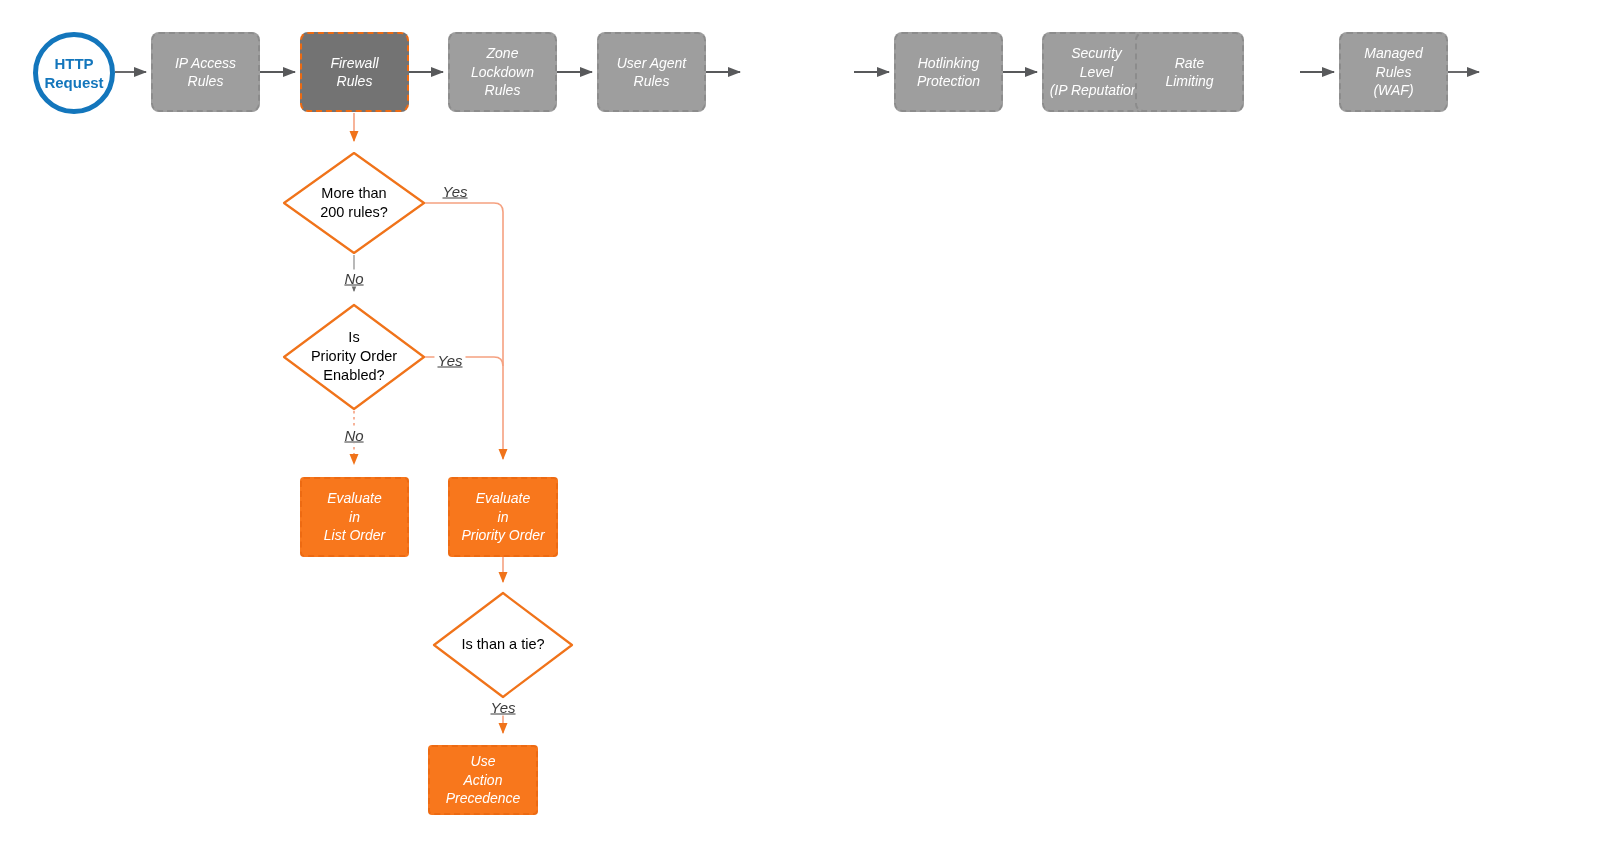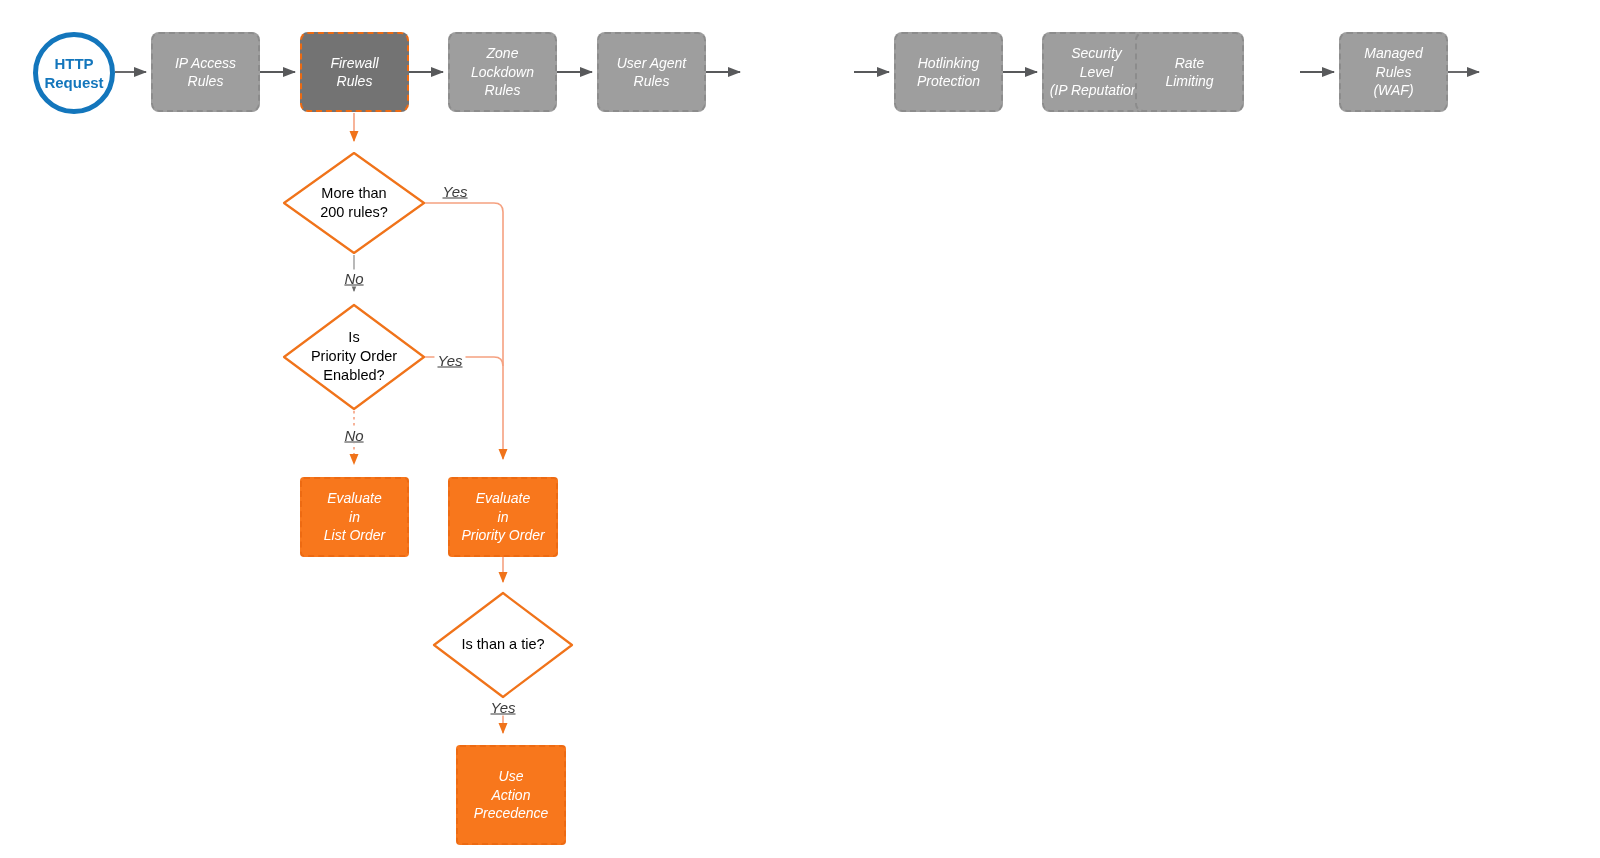--- a/index.html
+++ b/index.html
@@ -136,21 +136,21 @@
   <div class="action" style="left:300px;top:477px;height:80px;width:109px;">
     <span>Evaluate
 in
 List Order</span>
   </div>
   <div class="action" style="left:448px;top:477px;height:80px;">
     <span>Evaluate
 in
 Priority Order</span>
   </div>
-  <div class="action" style="left:456px;top:745px;height:100px;text-align:center;">
+  <div class="action" style="left:428px;top:745px;height:70px;text-align:center;">
     <span>Use
 Action
 Precedence</span>
   </div>
 
   <div class="elabel" style="left:455px;top:191px;">Yes</div>
   <div class="elabel" style="left:354px;top:278px;">No</div>
   <div class="elabel" style="left:450px;top:360px;">Yes</div>
   <div class="elabel" style="left:354px;top:435px;">No</div>
   <div class="elabel" style="left:503px;top:707px;">Yes</div>

